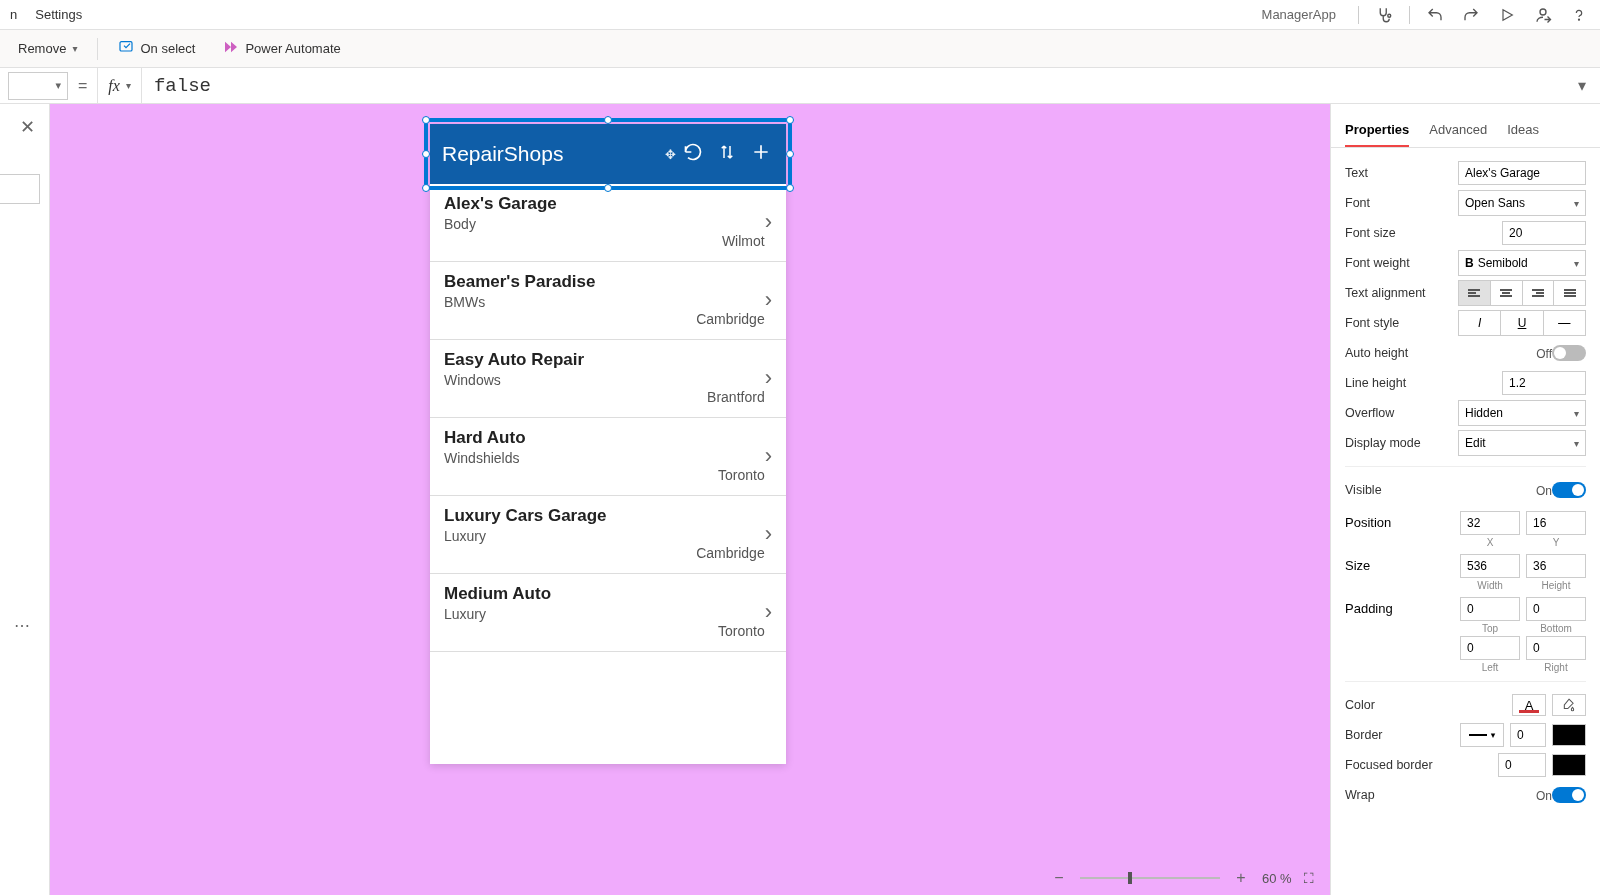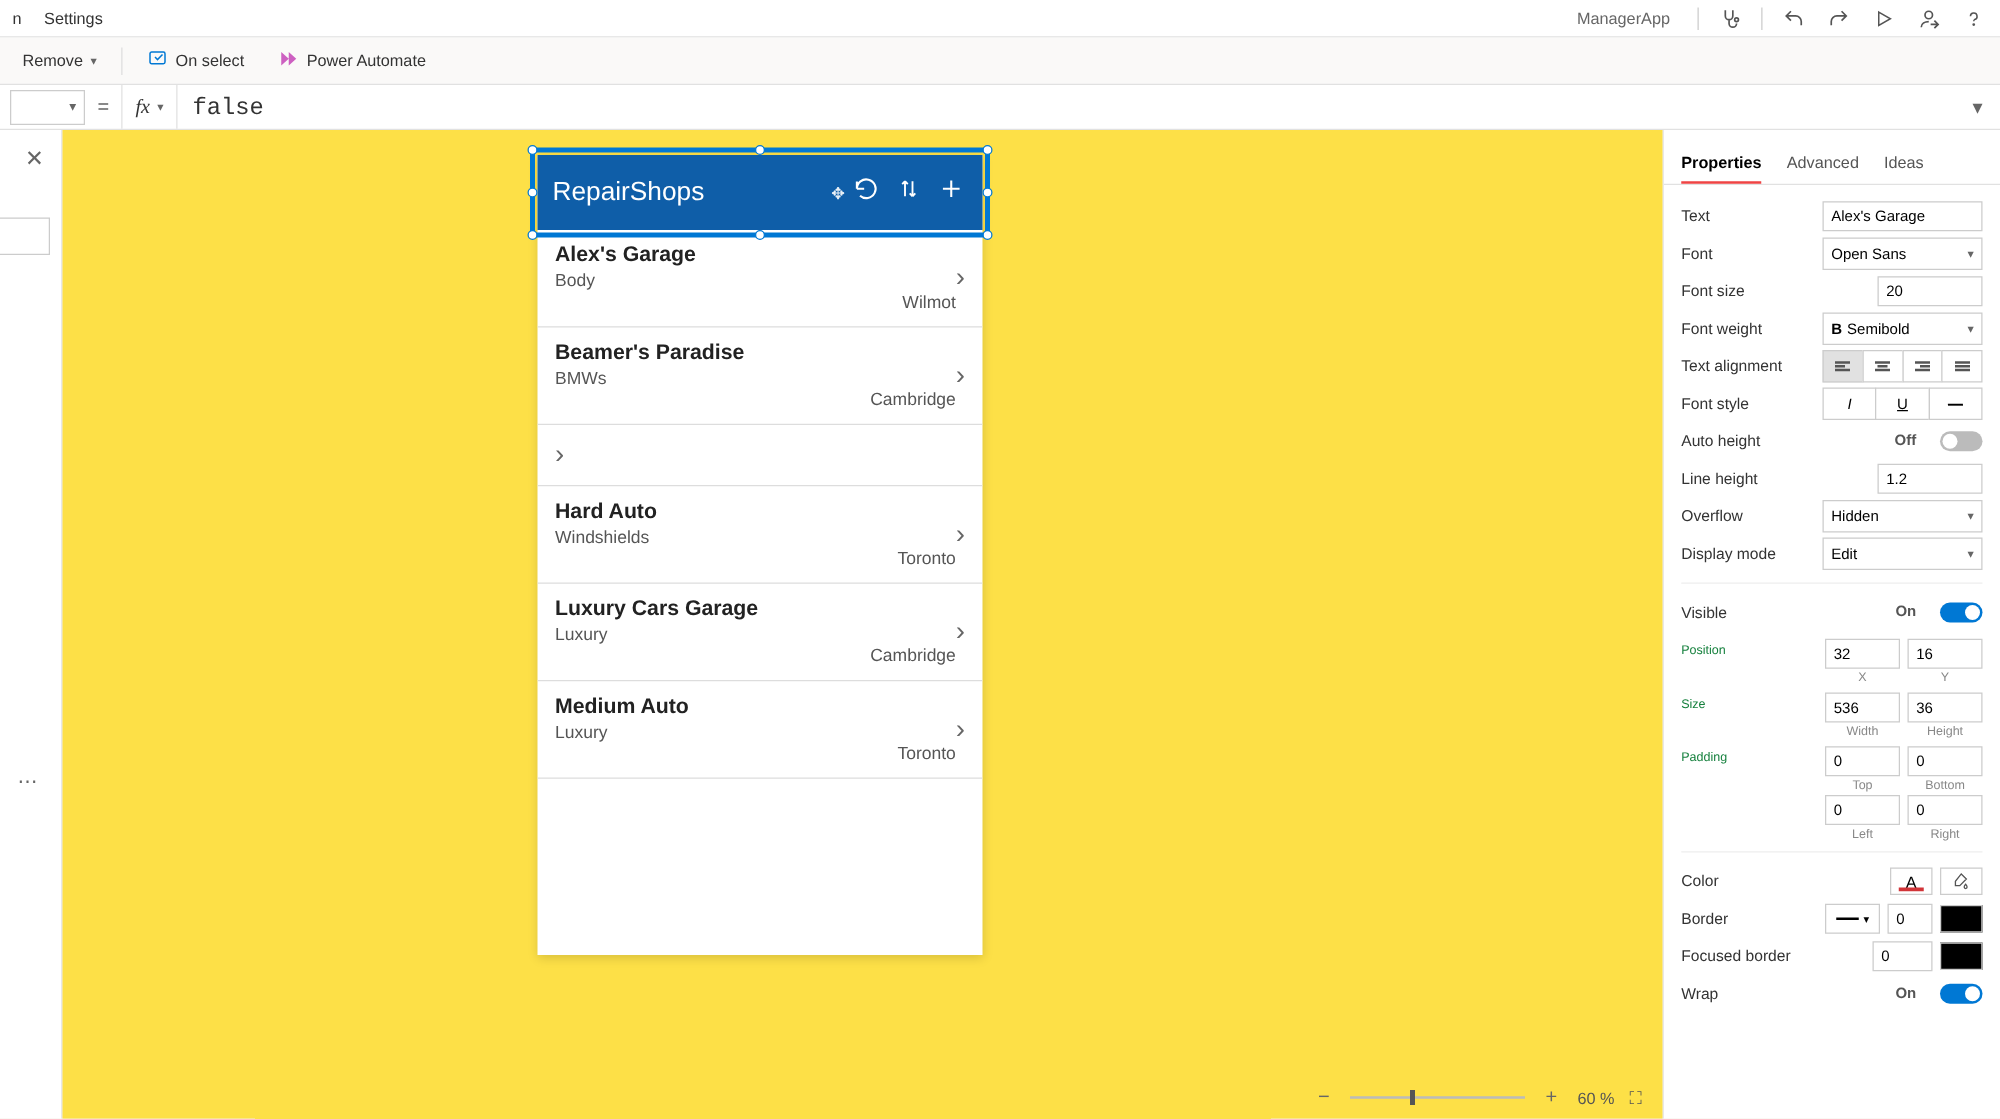--- a/index.html
+++ b/index.html
@@ -35,21 +35,21 @@
 
 .workspace { display: flex; height: calc(895px - 30px - 38px - 36px); }
 
 
 .tree-panel { width: 50px; background: #fff; border-right: 1px solid #e1e1e1; position: relative; }
 .tree-close { position: absolute; top: 12px; right: 14px; font-size: 18px; color: #666; cursor: pointer; }
 .tree-more { position: absolute; bottom: 260px; left: 14px; color: #666; cursor: pointer; font-size: 16px; }
 .tree-search-stub { position: absolute; top: 70px; left: -10px; width: 50px; height: 30px; border: 1px solid #ccc; background: #fff; }
 
 
-.canvas-area { flex: 1; background: #fde047; position: relative; }
+.canvas-area { flex: 1; background: #f0abfc; position: relative; }
 .phone-preview { position: absolute; left: 380px; top: 20px; width: 356px; height: 640px; background: #fff; box-shadow: 0 2px 8px rgba(0,0,0,0.15); }
 .phone-header { height: 60px; background: #0f5ea8; display: flex; align-items: center; color: #fff; padding: 0 8px 0 8px; position: relative; }
 .phone-header.selected { outline: 3px solid #0078d4; outline-offset: 2px; }
 .sel-box { position: absolute; inset: -6px; border: 2px solid #0078d4; pointer-events: none; }
 .sel-handle { position: absolute; width: 8px; height: 8px; background: #fff; border: 1px solid #0078d4; border-radius: 50%; }
 .sh-tl { top: -4px; left: -4px; } .sh-tm { top: -4px; left: calc(50% - 4px); } .sh-tr { top: -4px; right: -4px; }
 .sh-ml { top: calc(50% - 4px); left: -4px; } .sh-mr { top: calc(50% - 4px); right: -4px; }
 .sh-bl { bottom: -4px; left: -4px; } .sh-bm { bottom: -4px; left: calc(50% - 4px); } .sh-br { bottom: -4px; right: -4px; }
 .phone-title { font-size: 21px; font-weight: 400; margin-left: 4px; flex: 1; }
 .move-cursor { font-size: 13px; margin-left: -100px; opacity: 0.9; }
@@ -96,24 +96,24 @@
 .btn-group .bg-btn.active { background: #e1e1e1; }
 .btn-group .italic { font-style: italic; }
 .btn-group .underline { text-decoration: underline; }
 .btn-group .strike { text-decoration: line-through; }
 .toggle { width: 34px; height: 16px; border-radius: 8px; position: relative; cursor: pointer; }
 .toggle.on { background: #0078d4; }
 .toggle.off { background: #bbb; }
 .toggle .knob { width: 12px; height: 12px; background: #fff; border-radius: 50%; position: absolute; top: 2px; }
 .toggle.on .knob { right: 2px; }
 .toggle.off .knob { left: 2px; }
-.toggle-wrap { display: flex; align-items: flex-start; gap: 19px; margin-left: auto; font-weight: bold; }
+.toggle-wrap { display: flex; align-items: flex-end; gap: 0; margin-left: auto; }
 .toggle-wrap .tlabel { font-size: 12px; color: #555; }
 .dual-row { display: flex; align-items: flex-start; }
-.dual-row .plabel { flex: 1; color: #15803d; font-size: 10px; padding-top: 4px; }
+.dual-row .plabel { flex: 1; color: #000000; font-size: 13px; padding-top: 4px; }
 .dual-row .inputs { display: flex; gap: 6px; }
 .dual-row .inp-col { display: flex; flex-direction: column; align-items: center; }
 .dual-row .inp-col input { width: 60px; height: 24px; border: 1px solid #ccc; padding: 0 6px; font-size: 12px; }
 .dual-row .inp-col .sublabel { font-size: 10px; color: #888; margin-top: 2px; }
 .color-swatch { width: 34px; height: 22px; border: 1px solid #ccc; background: #000; }
 .font-A { width: 34px; height: 22px; border: 1px solid #ccc; display: flex; align-items: center; justify-content: center; font-size: 13px; position: relative; }
 .font-A::after { content: ""; position: absolute; bottom: 2px; left: 6px; right: 6px; height: 3px; background: #d13438; }
 .fill-bucket { width: 34px; height: 22px; border: 1px solid #ccc; display: flex; align-items: center; justify-content: center; font-size: 12px; }
 .border-style { width: 44px; height: 24px; border: 1px solid #ccc; display: flex; align-items: center; justify-content: center; gap: 4px; font-size: 10px; }
 .border-style .line { width: 18px; height: 2px; background: #000; }
@@ -256,20 +256,25 @@
           </div>
           <div class="list-item">
             <div class="info">
               <div class="name">Beamer's Paradise</div>
               <div class="sub1">BMWs</div>
               <div class="sub2">Cambridge</div>
             </div>
             <div class="chev">›</div>
           </div>
           <div class="list-item">
+            <div class="info">
+              <div class="name">Easy Auto Repair</div>
+              <div class="sub1">Windows</div>
+              <div class="sub2">Brantford</div>
+            </div>
             <div class="chev">›</div>
           </div>
           <div class="list-item">
             <div class="info">
               <div class="name">Hard Auto</div>
               <div class="sub1">Windshields</div>
               <div class="sub2">Toronto</div>
             </div>
             <div class="chev">›</div>
           </div>

